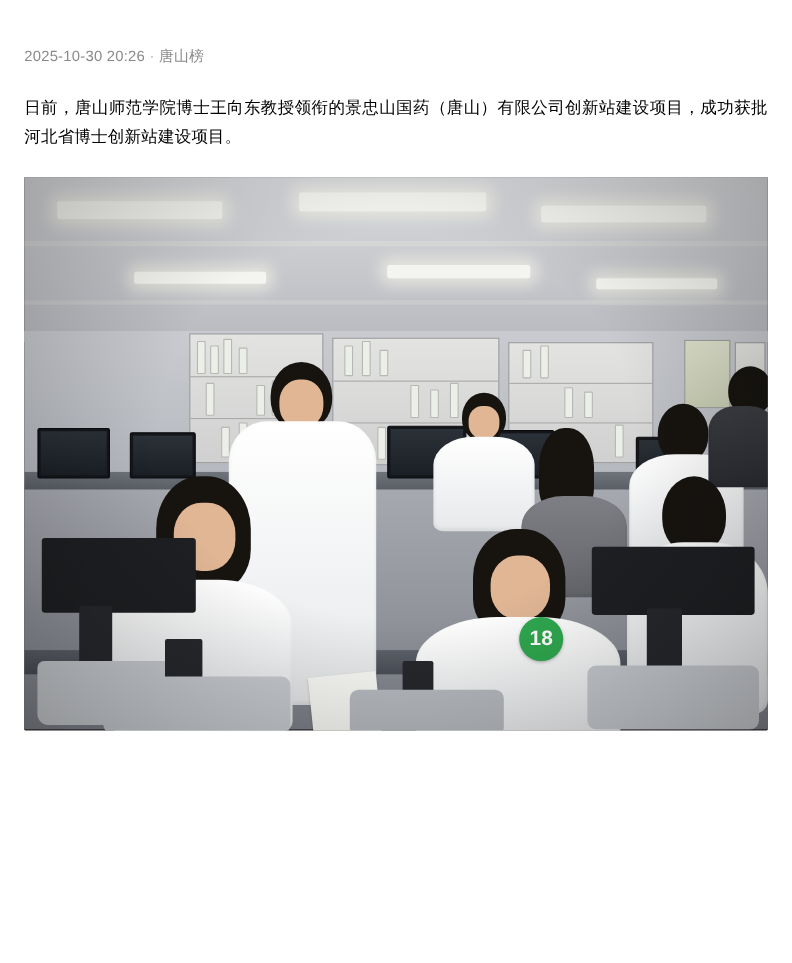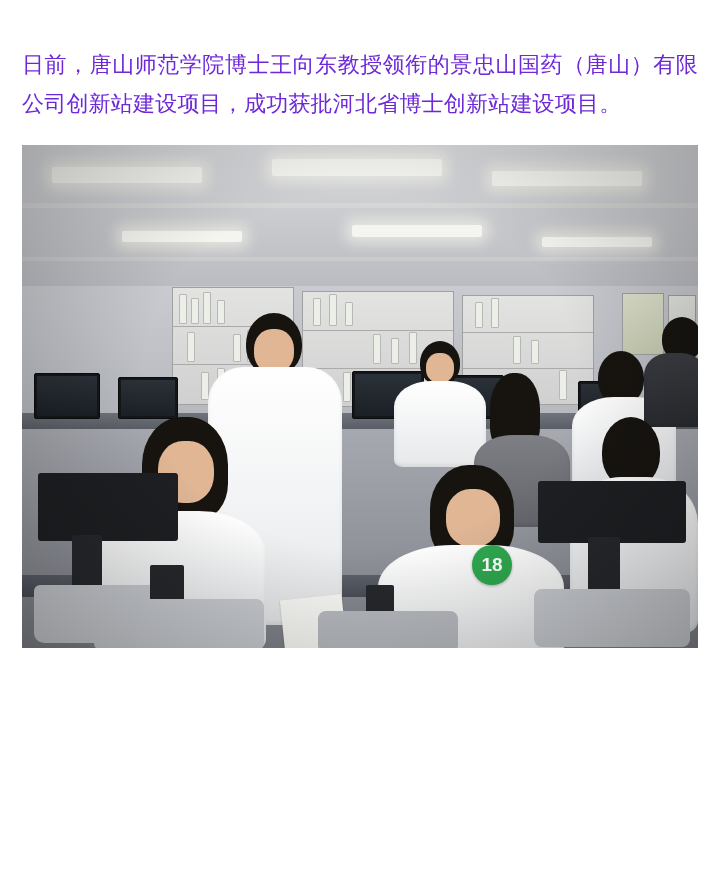--- a/index.html
+++ b/index.html
@@ -33,23 +33,23 @@
     font-size: 13.5px;
     color: #8a8a8a;
     letter-spacing: 0.2px;
   }
   .meta .dot {
     margin: 0 4px;
     color: #a8a8a8;
   }
   .para {
     margin-top: 26px;
-    font-size: 22px;
+    font-size: 15px;
     line-height: 1.75;
-    color: #6d28d9;
+    color: #000000;
     text-align: justify;
     letter-spacing: 0.2px;
   }
   .figure {
     margin-top: 22px;
     width: 676px;
     height: 503px;
     position: relative;
     overflow: hidden;
     background: #2a2b30;
@@ -144,20 +144,23 @@
     position: absolute; inset: 0;
     background: radial-gradient(ellipse at 50% 45%, rgba(0,0,0,0) 45%, rgba(0,0,0,0.28) 100%);
   }
 </style>
 </head>
 <body>
 
 <div class="article">
 
 
+  <div class="meta">
+    <span>2025-10-30 20:26</span><span class="dot">·</span><span>唐山榜</span>
+  </div>
 
   <p class="para">日前，唐山师范学院博士王向东教授领衔的景忠山国药（唐山）有限公司创新站建设项目，成功获批河北省博士创新站建设项目。</p>
 
   <div class="figure">
     <div class="photo">
       <div class="ceiling"></div>
       <div class="wall"></div>
       <div class="floorlight"></div>
 
       <div class="light" style="left:30px; top:22px; width:150px; height:16px;"></div>

